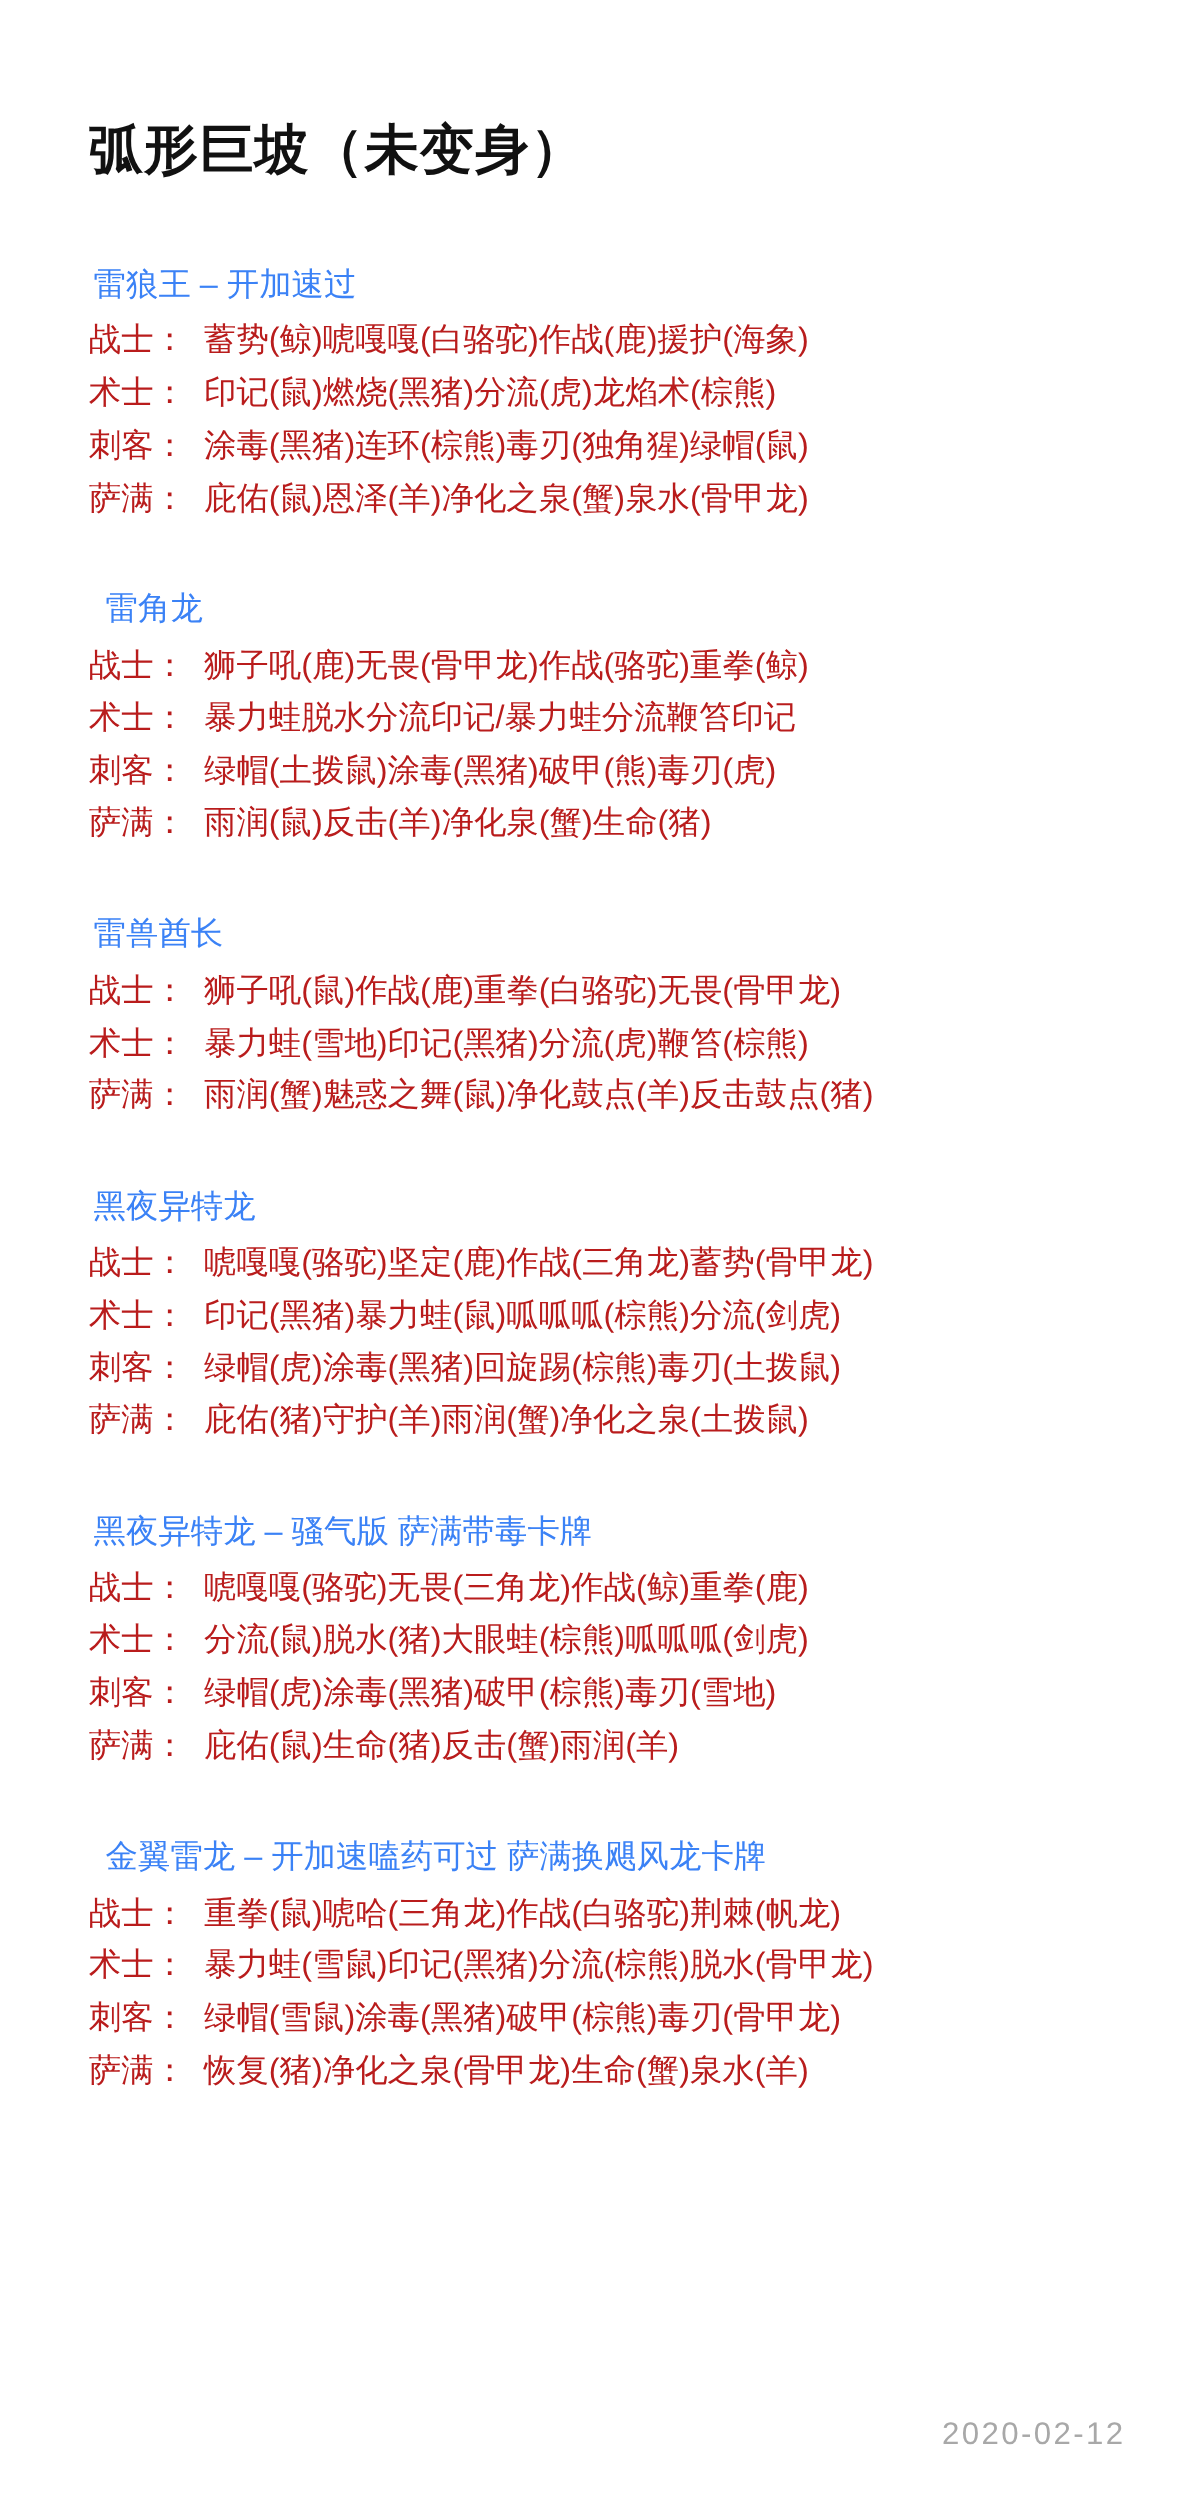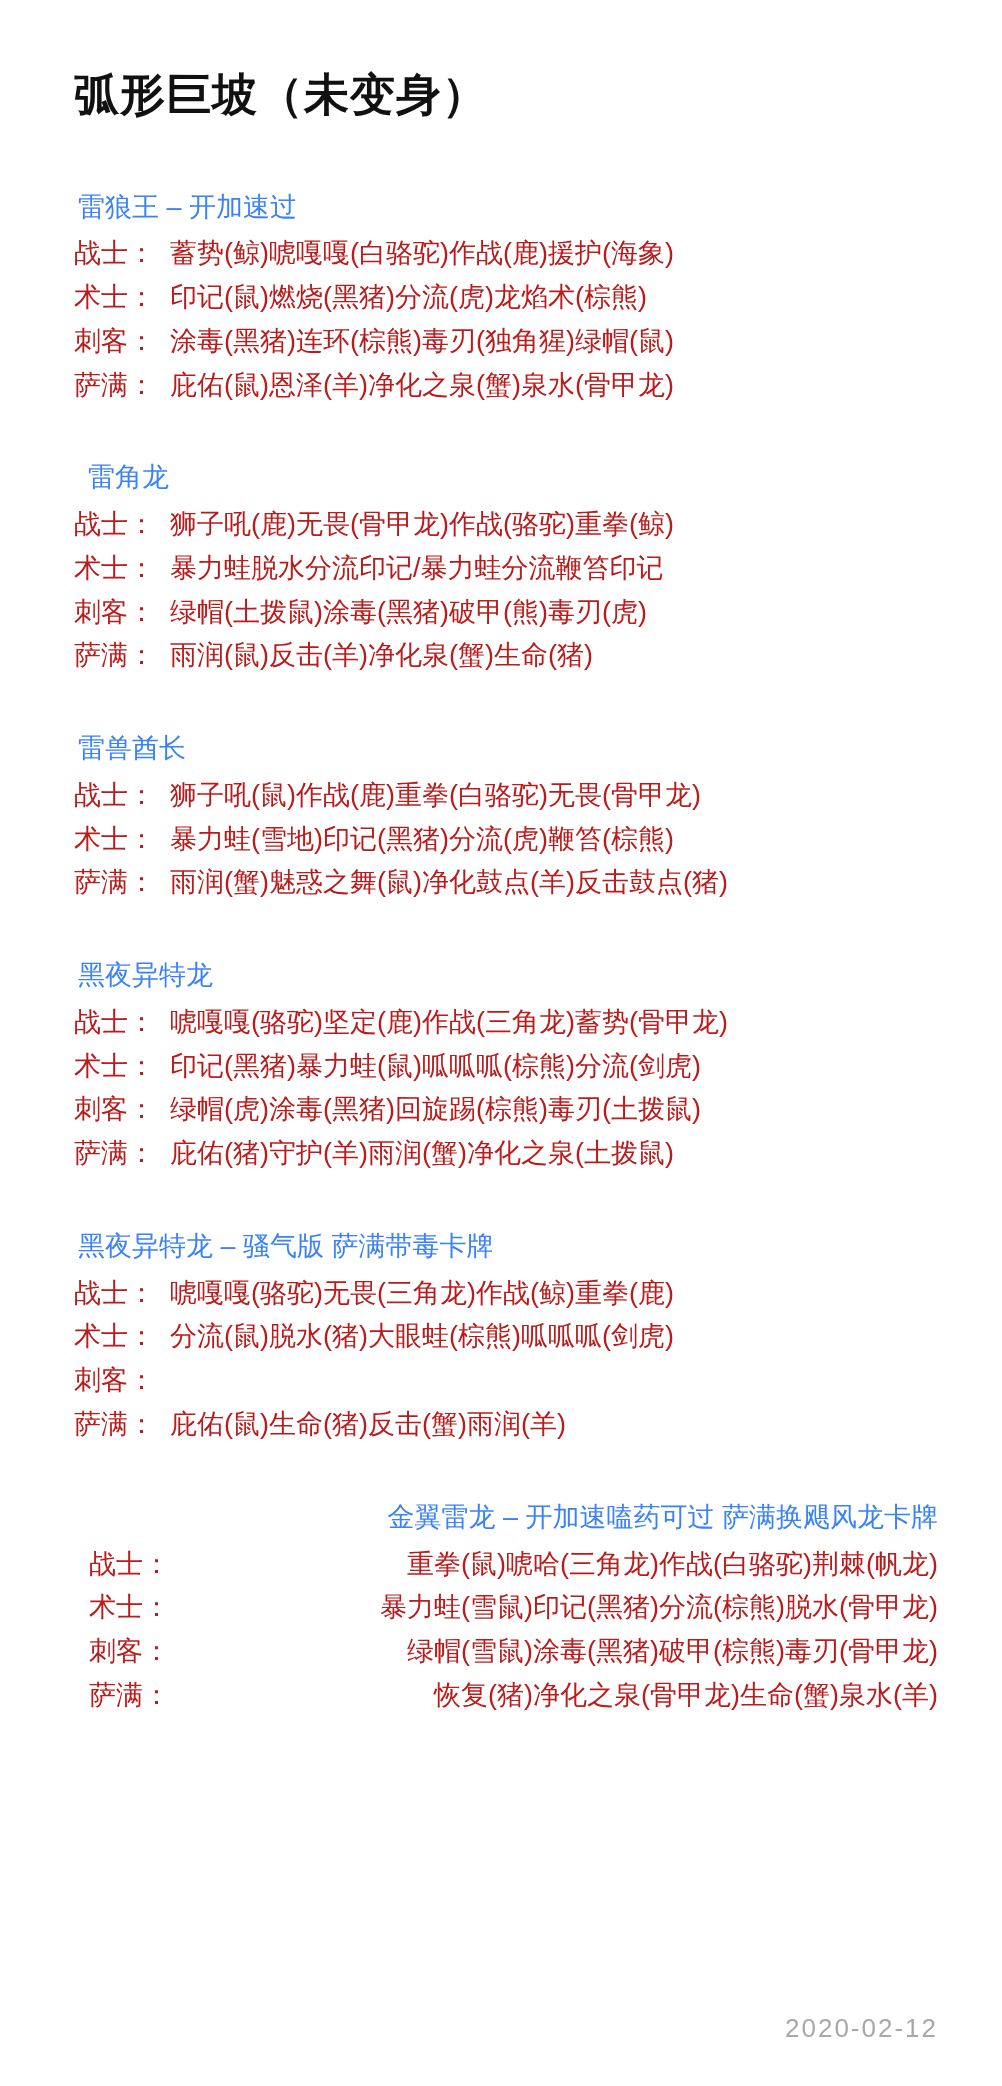--- a/index.html
+++ b/index.html
@@ -11,37 +11,36 @@
     width: 1002px;
     min-height: 2086px;
     font-family: "Liberation Sans", "DejaVu Sans", sans-serif;
     color: #1a1a1a;
     -webkit-font-smoothing: antialiased;
   }
   .page {
     width: 1002px;
     min-height: 2086px;
     box-sizing: border-box;
-    padding: 66px 64px 40px 74px;
+    padding: 96px 64px 40px 74px;
     position: relative;
   }
   .doc-title {
     font-size: 45px;
     font-weight: 700;
     letter-spacing: 1px;
     line-height: 1.3;
     margin: 0 0 62px 0;
     color: #111111;
   }
   .section {
     margin-bottom: 50px;
   }
   .section:last-of-type {
     margin-bottom: 30px;
-    text-align: right;
   }
   .section-heading {
     font-size: 27px;
     font-weight: 400;
     line-height: 1.55;
     margin: 0 0 4px 0;
     color: #3b82f6;
     padding-left: 4px;
   }
   .section-heading.indented {
@@ -162,20 +161,21 @@
       <div class="line">
         <span class="role">战士：</span>
         <span class="content">唬嘎嘎(骆驼)无畏(三角龙)作战(鲸)重拳(鹿)</span>
       </div>
       <div class="line">
         <span class="role">术士：</span>
         <span class="content">分流(鼠)脱水(猪)大眼蛙(棕熊)呱呱呱(剑虎)</span>
       </div>
       <div class="line">
         <span class="role">刺客：</span>
+        <span class="content">绿帽(虎)涂毒(黑猪)破甲(棕熊)毒刃(雪地)</span>
       </div>
       <div class="line">
         <span class="role">萨满：</span>
         <span class="content">庇佑(鼠)生命(猪)反击(蟹)雨润(羊)</span>
       </div>
     </div>
 
     <div class="section">
       <div class="section-heading indented">金翼雷龙 – 开加速嗑药可过 萨满换飓风龙卡牌</div>
       <div class="line">

